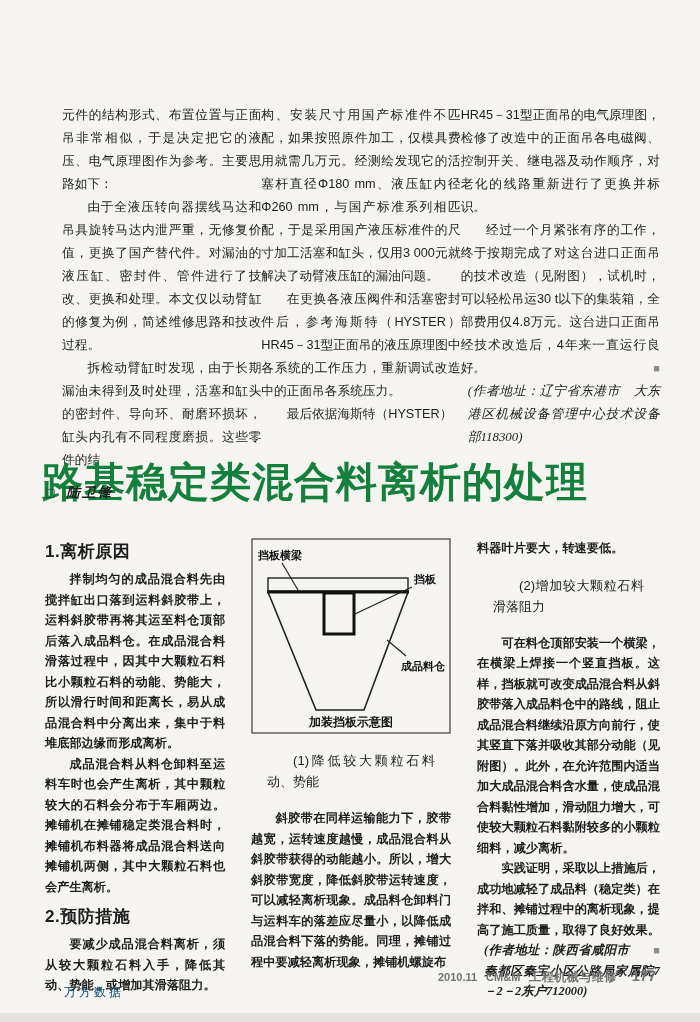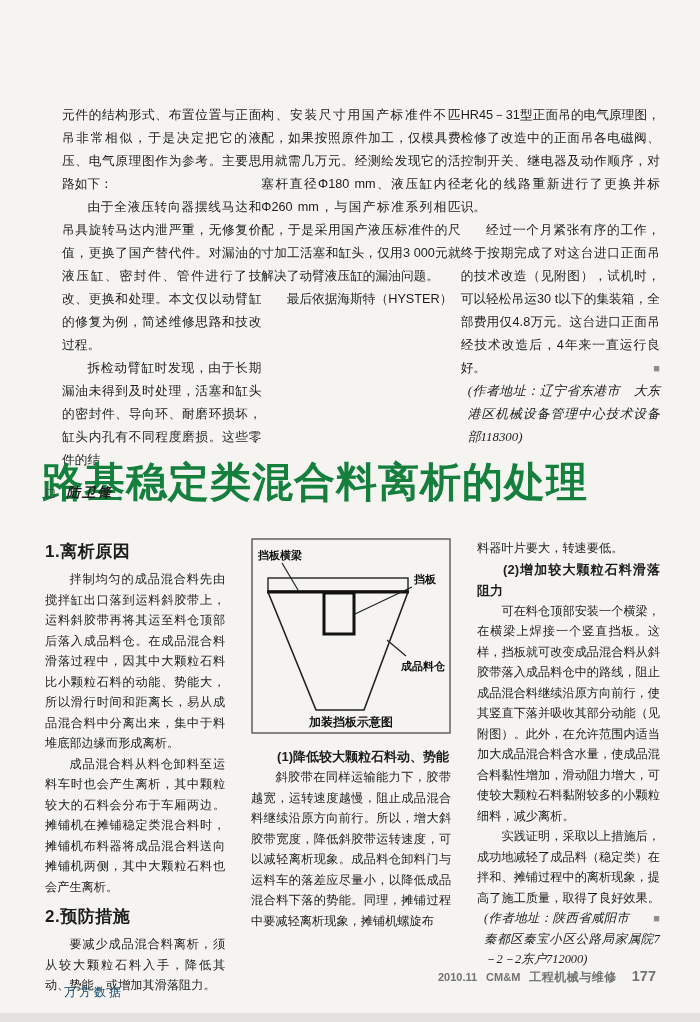--- a/index.html
+++ b/index.html
@@ -35,28 +35,28 @@
   .author-name{
     font-family:"Liberation Serif","DejaVu Serif",serif;
     font-style:italic;font-weight:600;font-size:13.5px;letter-spacing:2px;
   }
   .marker{font-size:14px;color:#333;}
   #article2{
     position:absolute;left:45px;top:538px;width:615px;
     display:flex;gap:26px;
   }
   #a2col1{width:193px;} #a2col2{width:206px;} #a2col3{width:196px;}
-  #article2 .para{font-size:12.2px;line-height:20.5px;font-weight:400;}
+  #article2 .para{font-size:12.2px;line-height:20.5px;font-weight:700;}
   #article2 h3{
     font-size:17px;font-weight:800;margin:8px 0 6px 0;letter-spacing:0.5px;
   }
   #article2 h3.first{margin-top:2px;}
   .subhead{
-    font-weight:700;font-size:13px;line-height:21px;text-indent:2em;
-    margin:0;text-align:justify;
+    font-weight:400;font-size:13px;line-height:21px;text-indent:2em;
+    margin:16px;text-align:justify;
   }
   .address{
     font-family:"Liberation Serif","DejaVu Serif",serif;
     font-style:italic;font-weight:600;margin-left:7px;
   }
   #article1 .address{font-size:12.9px;}
   #article2 .address{font-size:12.4px;}
   .endmark{
     float:right;color:#8d8d8d;font-size:11px;line-height:inherit;
   }
@@ -84,20 +84,21 @@
 <body>
 
 <div id="article1">
   <div class="col">
     <p class="para">元件的结构形式、布置位置与正面吊非常相似，于是决定把它的液压、电气原理图作为参考。主要思路如下：</p>
     <p class="para indent">由于全液压转向器摆线马达和吊具旋转马达内泄严重，无修复价值，更换了国产替代件。对漏油的液压缸、密封件、管件进行了技改、更换和处理。本文仅以动臂缸的修复为例，简述维修思路和技改过程。</p>
     <p class="para indent">拆检动臂缸时发现，由于长期漏油未得到及时处理，活塞和缸头的密封件、导向环、耐磨环损坏，缸头内孔有不同程度磨损。这些零件的结</p>
   </div>
   <div class="col">
     <p class="para">构、安装尺寸用国产标准件不匹配，如果按照原件加工，仅模具费用就需几万元。经测绘发现它的活塞杆直径Φ180 mm、液压缸内径Φ260 mm，与国产标准系列相匹配，于是采用国产液压标准件的尺寸加工活塞和缸头，仅用3 000元就解决了动臂液压缸的漏油问题。</p>
+    <p class="para indent">在更换各液压阀件和活塞密封件后，参考海斯特（HYSTER）HR45－31型正面吊的液压原理图中各系统的工作压力，重新调试改造中的正面吊各系统压力。</p>
     <p class="para indent">最后依据海斯特（HYSTER）</p>
   </div>
   <div class="col">
     <p class="para">HR45－31型正面吊的电气原理图，检修了改造中的正面吊各电磁阀、控制开关、继电器及动作顺序，对老化的线路重新进行了更换并标识。</p>
     <p class="para indent"><span>经过一个月紧张有序的工作，终于按期完成了对这台进口正面吊的技术改造（见附图），试机时，可以轻松吊运30 t以下的集装箱，全部费用仅4.8万元。这台进口正面吊经技术改造后，4年来一直运行良好。</span><span class="endmark">■</span></p>
     <p class="para address">(作者地址：辽宁省东港市　大东港区机械设备管理中心技术设备部118300)</p>
   </div>
 </div>
 
 <h1 id="article2-title">路基稳定类混合料离析的处理</h1>
@@ -133,21 +134,21 @@
         <line x1="104" y1="76" x2="161" y2="49" stroke="#222" stroke-width="1.2"></line>
         <line x1="136" y1="102" x2="155" y2="118" stroke="#222" stroke-width="1.2"></line>
 
         <text x="7" y="21" font-size="11" font-weight="600" fill="#111">挡板横梁</text>
         <text x="163" y="45" font-size="11" font-weight="600" fill="#111">挡板</text>
         <text x="150" y="132" font-size="11" font-weight="600" fill="#111">成品料仓</text>
         <text x="100" y="188" font-size="12" font-weight="800" fill="#111" text-anchor="middle">加装挡板示意图</text>
       </svg>
     </figure>
     <p class="subhead">(1)降低较大颗粒石料动、势能</p>
-    <p class="para indent">斜胶带在同样运输能力下，胶带越宽，运转速度越慢，阻止成品混合料继续沿原方向前行。所以，增大斜胶带宽度，降低斜胶带运转速度，可以减轻离析现象。成品料仓卸料门与运料车的落差应尽量小，以降低成品混合料下落的势能。同理，摊铺过程中要减轻离析现象，摊铺机螺旋布</p>
+    <p class="para indent">斜胶带在同样运输能力下，胶带越宽，运转速度越慢，成品混合料从斜胶带获得的动能越小。所以，增大斜胶带宽度，降低斜胶带运转速度，可以减轻离析现象。成品料仓卸料门与运料车的落差应尽量小，以降低成品混合料下落的势能。同理，摊铺过程中要减轻离析现象，摊铺机螺旋布</p>
   </div>
 
   <div class="col" id="a2col3">
     <p class="para">料器叶片要大，转速要低。</p>
     <p class="subhead">(2)增加较大颗粒石料滑落阻力</p>
     <p class="para indent">可在料仓顶部安装一个横梁，在横梁上焊接一个竖直挡板。这样，挡板就可改变成品混合料从斜胶带落入成品料仓中的路线，阻止成品混合料继续沿原方向前行，使其竖直下落并吸收其部分动能（见附图）。此外，在允许范围内适当加大成品混合料含水量，使成品混合料黏性增加，滑动阻力增大，可使较大颗粒石料黏附较多的小颗粒细料，减少离析。</p>
     <p class="para indent"><span>实践证明，采取以上措施后，成功地减轻了成品料（稳定类）在拌和、摊铺过程中的离析现象，提高了施工质量，取得了良好效果。</span><span class="endmark">■</span></p>
     <p class="para address">(作者地址：陕西省咸阳市秦都区秦宝小区公路局家属院7－2－2东户712000)</p>
   </div>
 </div>

